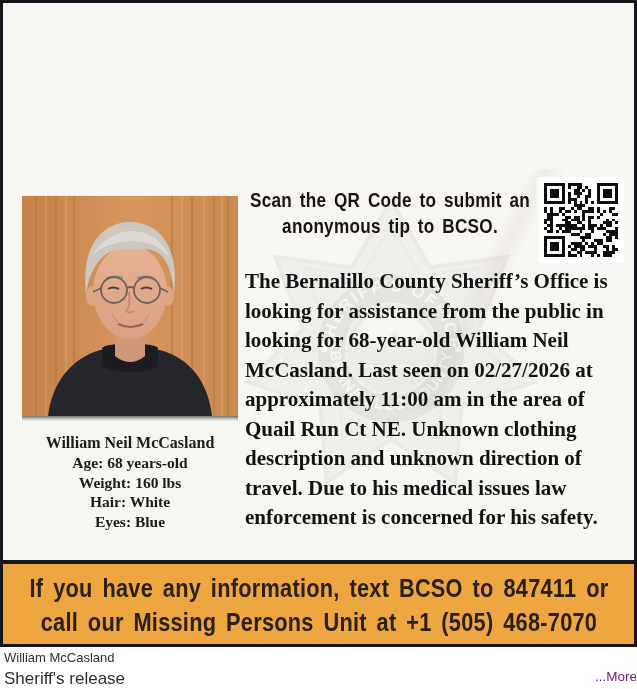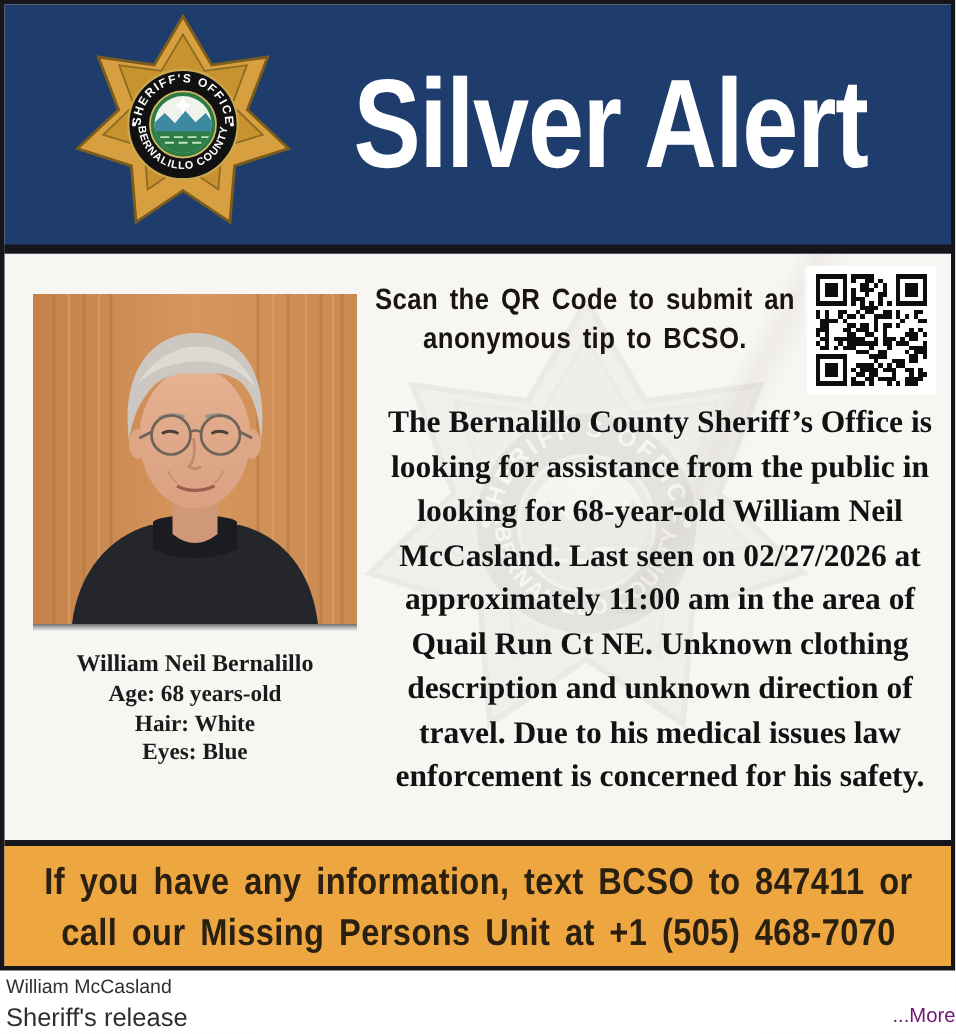--- a/index.html
+++ b/index.html
@@ -49,21 +49,21 @@
   .subject-caption .name{font-size:16px;line-height:21px;}
   .subject-caption .detail{font-size:15.5px;line-height:19.5px;text-align:center;}
   .qr-instruction{
     position:absolute;left:387px;top:184px;width:330px;
     transform:translateX(-50%) scaleX(0.88);transform-origin:center top;
     text-align:center;font-size:19.5px;line-height:26px;font-weight:bold;
     color:#18140f;word-spacing:3px;letter-spacing:0.3px;
   }
   .qr-svg{position:absolute;left:533px;top:174px;width:90px;height:86px;background:#f8f6f2;}
   .alert-description{
-    position:absolute;left:242px;top:264px;width:390px;text-align:center;
+    position:absolute;left:242px;top:264px;width:390px;text-align:left;
     font-family:"Liberation Serif",serif;font-weight:bold;font-size:21px;
     line-height:29.5px;color:#121212;
   }
   
   .banner{
     position:absolute;left:0;right:0;bottom:0;height:84px;box-sizing:border-box;
     background:#eea640;border-top:4px solid #15151b;padding-left:36px;
   }
   .banner-text{
     position:absolute;left:50%;top:7px;width:704px;
@@ -115,26 +115,20 @@
         <path d="M100,76 l2.5,5 5,2.5 -5,2.5 -2.5,5 -2.5,-5 -5,-2.5 5,-2.5 Z" fill="#ffffff"></path>
       </g>
     </symbol>
   </defs>
 </svg>
 
 <div id="page">
 
   <div class="poster">
 
-    <div class="header">
-      <svg class="badge-svg" viewBox="0 0 200 200">
-        <use href="#sheriff-badge"></use>
-      </svg>
-      <div class="title">Silver Alert</div>
-    </div>
 
     <svg class="watermark" viewBox="0 0 200 200">
       <use href="#sheriff-badge"></use>
     </svg>
     <div class="crease"></div>
 
     <div class="photo">
       <svg width="216" height="220" viewBox="0 0 216 220">
         <defs>
           <linearGradient id="wood" x1="0" y1="0" x2="1" y2="0">
@@ -181,22 +175,23 @@
 
         <path d="M107,96 q2,14 -3,19 q4,3 8,0" stroke="#c08a66" stroke-width="1.8" fill="none"></path>
 
         <path d="M96,128 q12,6 25,0" stroke="#9c5f52" stroke-width="2.2" fill="none"></path>
         <path d="M90,118 q3,6 6,8 M127,118 q-3,6 -6,8" stroke="#c99272" stroke-width="1.3" fill="none"></path>
       </svg>
     </div>
     <div class="photo-shadow"></div>
 
     <div class="subject-caption">
-      <div class="name">William Neil Bernalillo</div>
+      <div class="name">William Neil McCasland</div>
       <div class="detail">Age: 68 years-old</div>
+      <div class="detail">Weight: 160 lbs</div>
       <div class="detail">Hair: White</div>
       <div class="detail">Eyes: Blue</div>
     </div>
 
     <div class="qr-instruction">Scan the QR Code to submit an anonymous tip to BCSO.</div>
     <svg id="qr" class="qr-svg" viewBox="0 0 29 29" shape-rendering="crispEdges">
         <rect width="29" height="29" fill="#ffffff"></rect>
         <rect x="2" y="2" width="1" height="1" fill="#0d0d0d"></rect>
         <rect x="3" y="2" width="1" height="1" fill="#0d0d0d"></rect>
         <rect x="4" y="2" width="1" height="1" fill="#0d0d0d"></rect>

